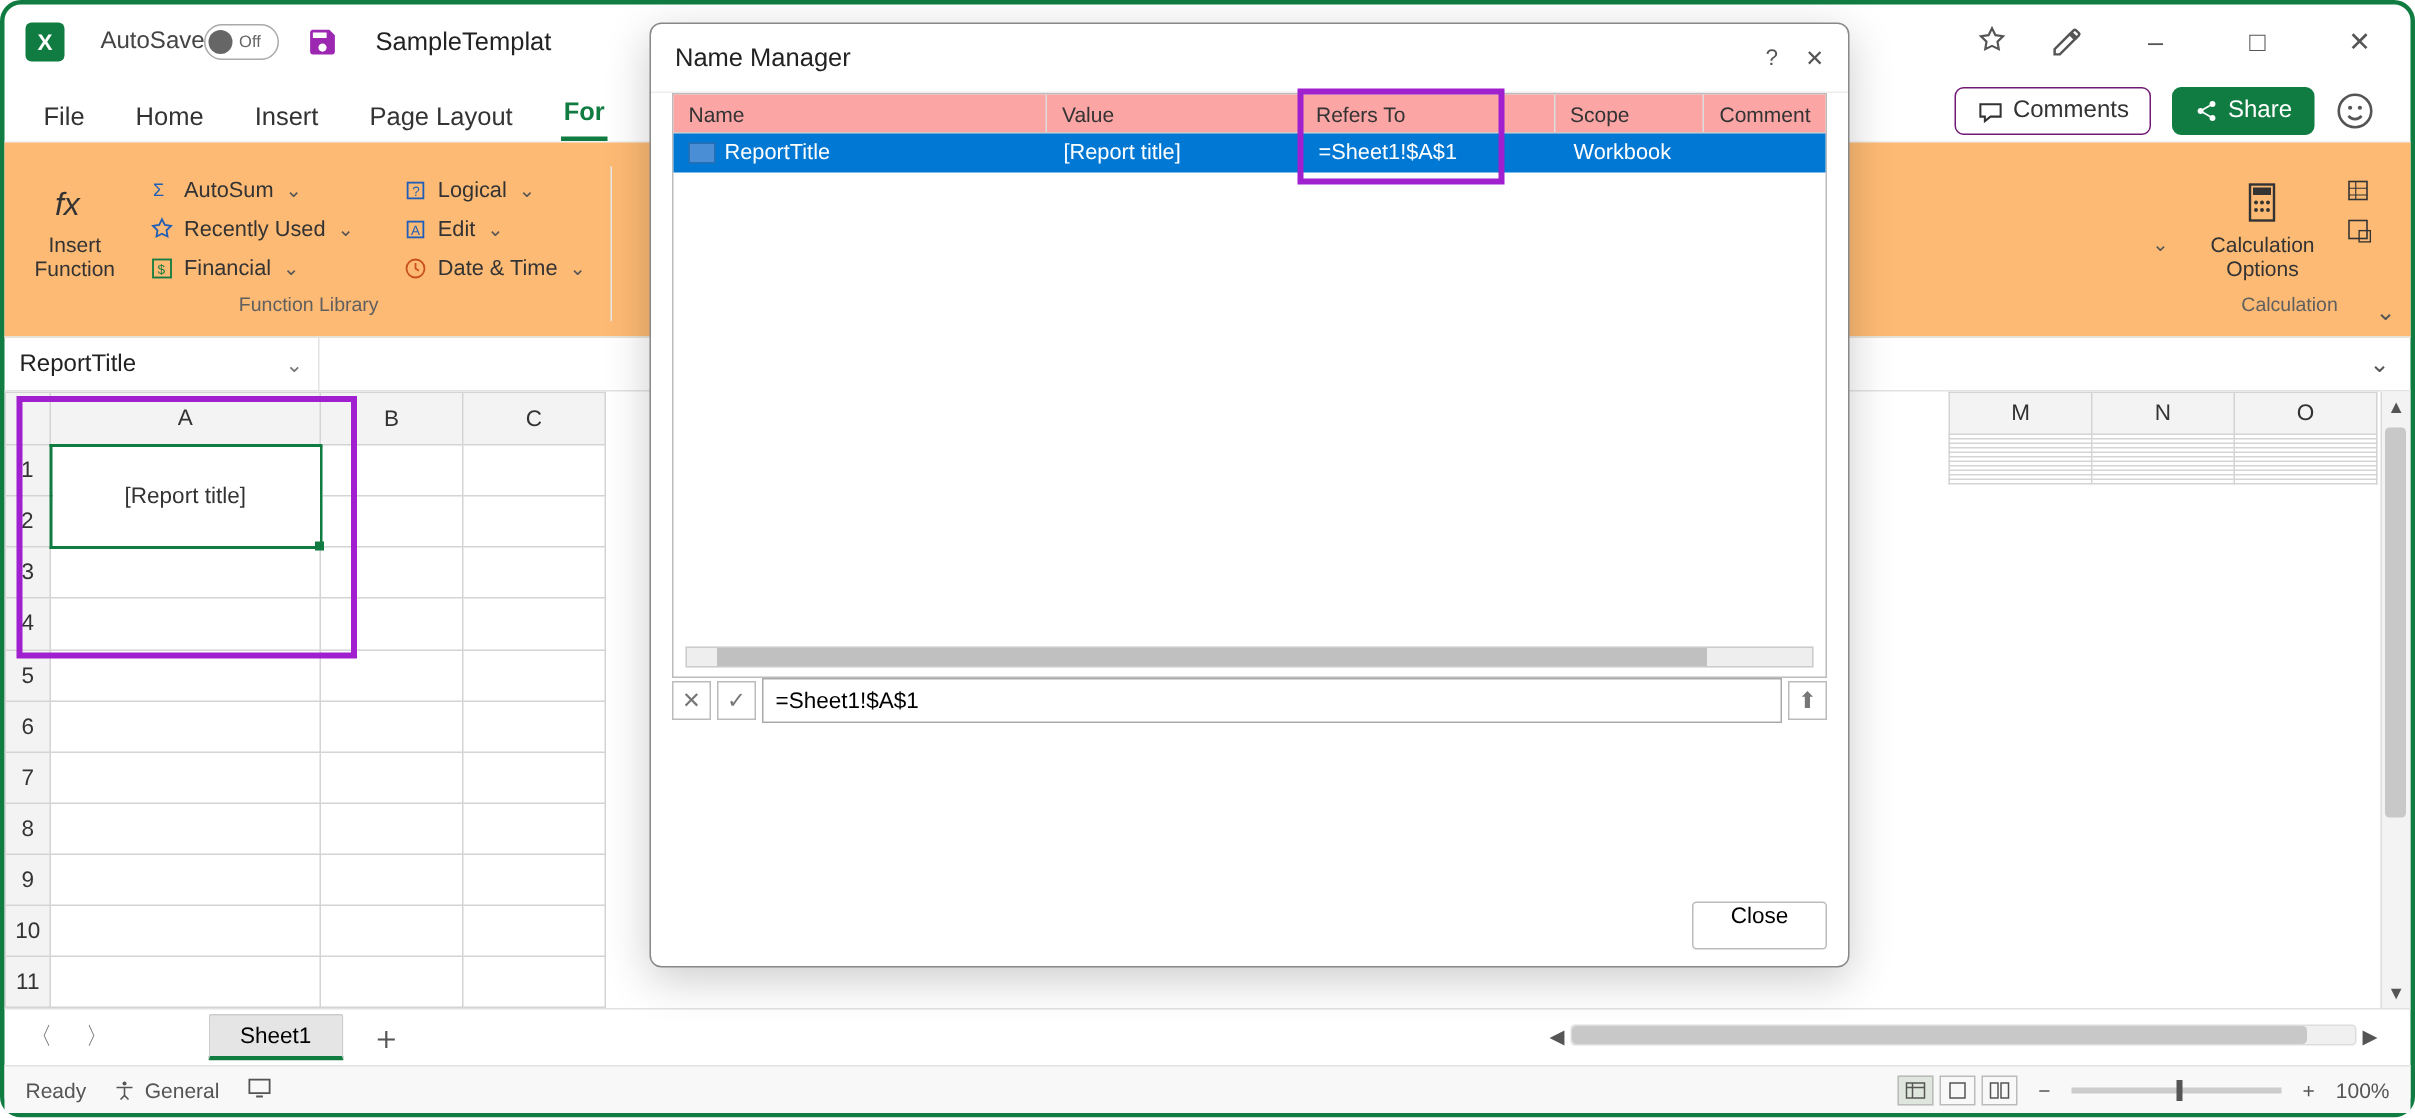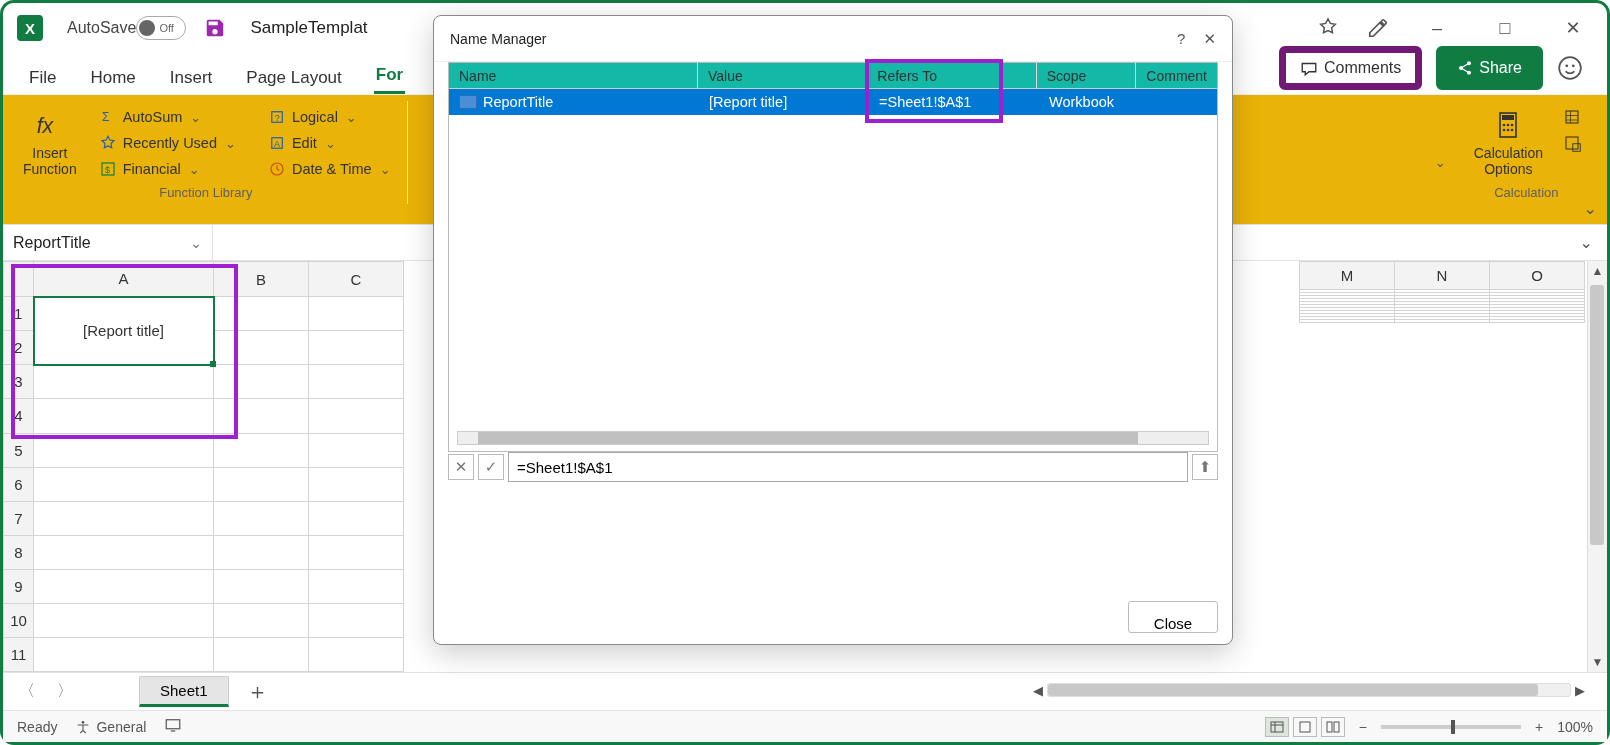--- a/index.html
+++ b/index.html
@@ -23,25 +23,25 @@
   .save-icon{width:22px;height:22px;color:#9c27b0;margin-right:24px;}
   .doc-title{font-size:17px;color:#222;}
   .titlebar-right{margin-left:auto;display:flex;align-items:center;gap:28px;}
   .title-icon{width:22px;height:22px;display:flex;align-items:center;justify-content:center;color:#555;}
   .win-btn{width:40px;height:40px;display:flex;align-items:center;justify-content:center;color:#555;font-size:18px;}
   
   .tabs{height:42px;display:flex;align-items:flex-end;padding:0 24px;gap:30px;border-bottom:1px solid #f0f0f0;}
   .tab{font-size:17px;color:#333;padding:6px 2px;cursor:pointer;}
   .tab.active{color:var(--green);font-weight:600;border-bottom:3px solid var(--green);}
   .tabs-right{margin-left:auto;display:flex;align-items:center;gap:14px;padding-bottom:4px;}
-  .comments-btn,.share-btn{display:flex;align-items:center;gap:6px;border:7px solid #701a75;border-radius:6px;padding:6px 14px;font-size:16px;color:#333;background:white;}
+  .comments-btn,.share-btn{display:flex;align-items:center;gap:6px;border:1px solid #701a75;border-radius:6px;padding:6px 14px;font-size:16px;color:#333;background:white;}
   .share-btn{background:var(--green);color:white;border-color:var(--green);}
   .smiley{width:26px;height:26px;color:#555;}
   
-  .ribbon{height:130px;background:#eab308;border-bottom:1px solid #e2e2e2;display:flex;align-items:flex-start;padding:6px 10px 0 10px;position:relative;}
+  .ribbon{height:130px;background:#fdba74;border-bottom:1px solid #e2e2e2;display:flex;align-items:center;padding:6px 10px 0 10px;position:relative;}
   .rgroup{display:flex;flex-direction:column;align-items:center;border-right:1px solid #e8e8e8;padding:4px 12px 0 12px;}
   .rgroup.last{border-right:none;}
   .rgroup .main{flex:1;display:flex;align-items:flex-start;gap:6px;}
   .rgroup .caption{font-size:13px;color:#5f5f5f;padding:4px 0;}
   .big-btn{display:flex;flex-direction:column;align-items:center;font-size:14px;color:#333;gap:4px;padding:4px 6px;text-align:center;line-height:1.15;}
   .big-btn svg,.big-btn .ic{width:32px;height:32px;color:#333;}
   .stack{display:flex;flex-direction:column;gap:2px;}
   .small-btn{display:flex;align-items:center;gap:6px;font-size:14.5px;color:#333;padding:3px 4px;white-space:nowrap;}
   .small-btn svg{width:18px;height:18px;}
   .chev{font-size:13px;color:#555;margin-left:2px;}
@@ -83,46 +83,46 @@
   .statusbar{height:32px;border-top:1px solid #e2e2e2;background:#f8f8f8;display:flex;align-items:center;padding:0 14px;font-size:14px;color:#555;gap:18px;}
   .statusbar .right{margin-left:auto;display:flex;align-items:center;gap:14px;}
   .view-icons{display:flex;gap:4px;}
   .view-icons .v{width:24px;height:20px;border:1px solid #bbb;display:flex;align-items:center;justify-content:center;font-size:11px;color:#555;}
   .view-icons .v.active{background:#dfe6dd;}
   .zoom-slider{width:140px;height:4px;background:#ccc;position:relative;}
   .zoom-slider .k{width:4px;height:14px;background:#555;position:absolute;left:50%;top:-5px;}
   
   .dialog{position:absolute;left:430px;top:12px;width:800px;height:630px;background:white;border:1px solid #888;border-radius:8px;box-shadow:0 8px 30px rgba(0,0,0,.2);z-index:50;display:flex;flex-direction:column;font-size:15px;}
   .dlg-title{height:46px;display:flex;align-items:center;padding:0 16px;border-bottom:1px solid #eee;}
-  .dlg-title .t{font-size:14px;color:#222;}
+  .dlg-title .t{font-size:17px;color:#222;}
   .dlg-title .r{margin-left:auto;display:flex;gap:18px;color:#555;}
   .dlg-toolbar{height:52px;display:flex;align-items:center;padding:0 14px;gap:14px;}
   .dlg-btn{min-width:110px;height:32px;border:1px solid #bbb;background:#f6f6f6;display:flex;align-items:center;justify-content:center;border-radius:3px;font-size:15px;color:#333;}
   .dlg-toolbar .filter{margin-left:auto;display:flex;align-items:center;gap:4px;}
   .dlg-list{margin:0 14px;border:1px solid #bbb;height:390px;display:flex;flex-direction:column;position:relative;}
-  .dlg-cols{display:flex;background:#14b8a6;border-bottom:1px solid #ccc;height:26px;align-items:center;}
+  .dlg-cols{display:flex;background:#fca5a5;border-bottom:1px solid #ccc;height:26px;align-items:center;}
   .dlg-cols div{padding:0 10px;font-size:14px;color:#333;border-right:1px solid #ddd;height:100%;display:flex;align-items:center;}
   .c-name{width:250px;}
   .c-value{width:170px;}
   .c-refers{width:170px;}
   .c-scope{width:100px;}
   .c-comment{flex:1;border-right:none!important;}
   .dlg-row{display:flex;height:26px;align-items:center;background:var(--blue-select);color:white;}
   .dlg-row div{padding:0 10px;font-size:14.5px;height:100%;display:flex;align-items:center;}
   .dlg-row .c-name{gap:6px;}
   .name-icon{width:18px;height:14px;background:linear-gradient(#4a8fd6,#4a8fd6);border:1px solid #2a6db0;display:inline-block;position:relative;}
   .name-icon::before,.name-icon::after{content:"";position:absolute;background:white;}
   .dlg-hscroll{position:absolute;left:8px;right:8px;bottom:6px;height:14px;background:#eee;border:1px solid #ccc;}
   .dlg-hscroll .thumb{position:absolute;left:20px;width:660px;height:100%;background:#c0c0c0;}
   .dlg-refersto{padding:10px 14px 6px 14px;font-size:14.5px;color:#333;}
   .dlg-refrow{display:flex;align-items:center;gap:4px;padding:0 14px;}
   .sq-btn{width:26px;height:26px;border:1px solid #bbb;display:flex;align-items:center;justify-content:center;color:#777;font-size:15px;}
   .ref-input{flex:1;height:30px;border:1px solid #aaa;padding:0 8px;font-size:15px;display:flex;align-items:center;}
   .dlg-footer{margin-top:auto;height:54px;display:flex;align-items:center;justify-content:flex-end;padding:0 14px;}
-  .close-btn{min-width:90px;height:32px;border:1px solid #bbb;display:flex;align-items:flex-end;justify-content:center;border-radius:3px;}
+  .close-btn{min-width:90px;height:32px;border:1px solid #bbb;display:flex;align-items:flex-start;justify-content:center;border-radius:3px;}
   
   .hl-refers{position:absolute;border:4px solid #a020d0;pointer-events:none;}
 </style>
 </head>
 <body>
 
 <div class="app">
 
   <div class="titlebar">
     <div class="excel-icon">X</div>

